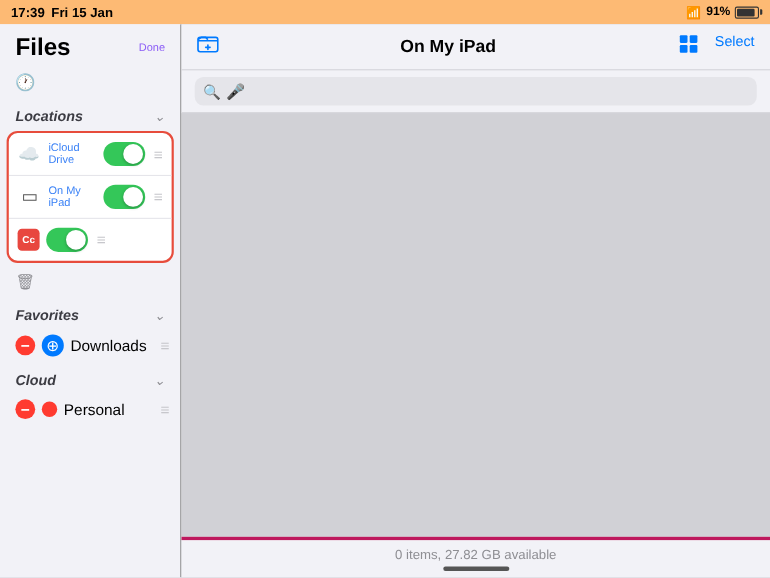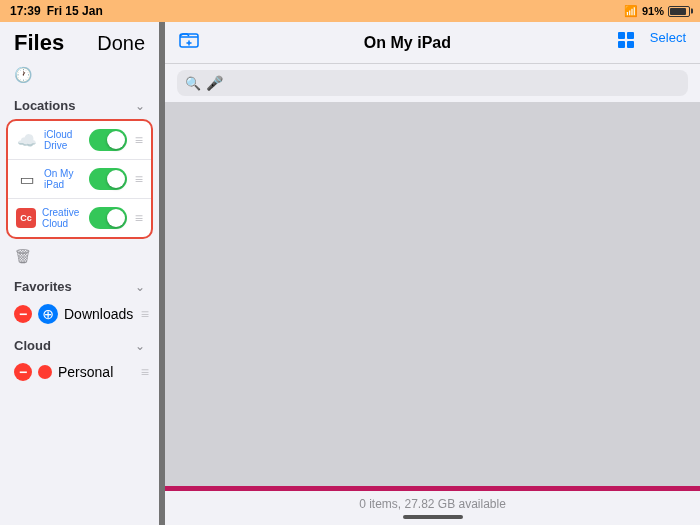--- a/index.html
+++ b/index.html
@@ -52,41 +52,41 @@
     .main-container {
       display: flex;
       flex: 1;
       overflow: hidden;
     }
 
     
     .sidebar {
       width: 165px;
       background: #f2f2f7;
-      border-right: 6px solid #737373;
+      border-right: 1px solid #737373;
       display: flex;
       flex-direction: column;
       overflow-y: auto;
       flex-shrink: 0;
     }
 
     .sidebar-header {
       padding: 8px 14px 4px;
       display: flex;
       justify-content: space-between;
       align-items: center;
     }
     .sidebar-title {
       font-size: 22px;
       font-weight: 700;
       color: #000;
     }
     .done-btn {
-      color: #000000;
-      font-size: 20px;
+      color: #8b5cf6;
+      font-size: 10px;
       font-weight: 400;
       cursor: pointer;
       background: none;
       border: none;
     }
 
     
     .sidebar-item {
       display: flex;
       align-items: center;
@@ -98,20 +98,21 @@
     }
     .sidebar-item-icon { font-size: 15px; }
     .sidebar-item-text { flex: 1; font-size: 14px; }
 
     
     .section-header {
       display: flex;
       align-items: center;
       justify-content: space-between;
       padding: 8px 14px 4px;
+      font-style: italic;
     }
     .section-label {
       font-size: 13px;
       font-weight: 600;
       color: #3c3c43;
       text-transform: none;
     }
     .chevron-icon { font-size: 12px; color: #8e8e93; }
 
     
@@ -262,21 +263,21 @@
       background: #d1d1d6;
     }
 
     
     .content-footer {
       background: #f2f2f7;
       padding: 6px 12px;
       text-align: center;
       font-size: 12px;
       color: #8e8e93;
-      border-top: 5px solid #be185d;
+      border-top: 3px solid #be185d;
     }
     .scroll-indicator {
       width: 60px; height: 4px;
       background: #555;
       border-radius: 2px;
       margin: 4px auto 0;
     }
 
     
     .icloud-icon { color: #007aff; font-size: 16px; }
@@ -338,21 +339,20 @@
 
       <div class="location-item">
         <div class="location-item-icon ipad-icon">▭</div>
         <span class="location-item-text">On My iPad</span>
         <div class="toggle-switch"></div>
         <span class="drag-handle">≡</span>
       </div>
 
       <div class="location-item">
         <div class="cc-icon">Cc</div>
-        <span class="location-item-text">Creative Cloud</span>
         <div class="toggle-switch"></div>
         <span class="drag-handle">≡</span>
       </div>
     </div>
 
     <div class="recently-deleted">
       <span class="trash-icon">🗑</span>
     </div>
 
     <div class="section-header">

